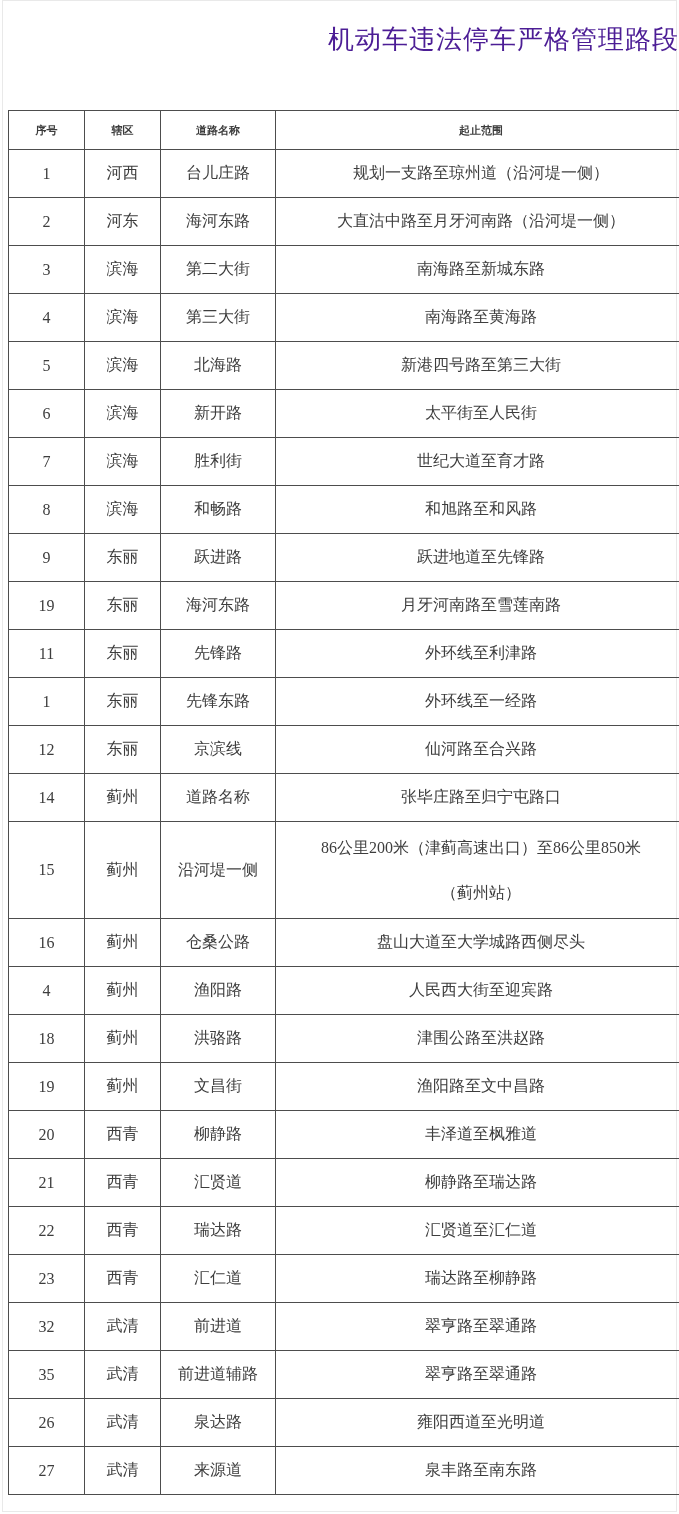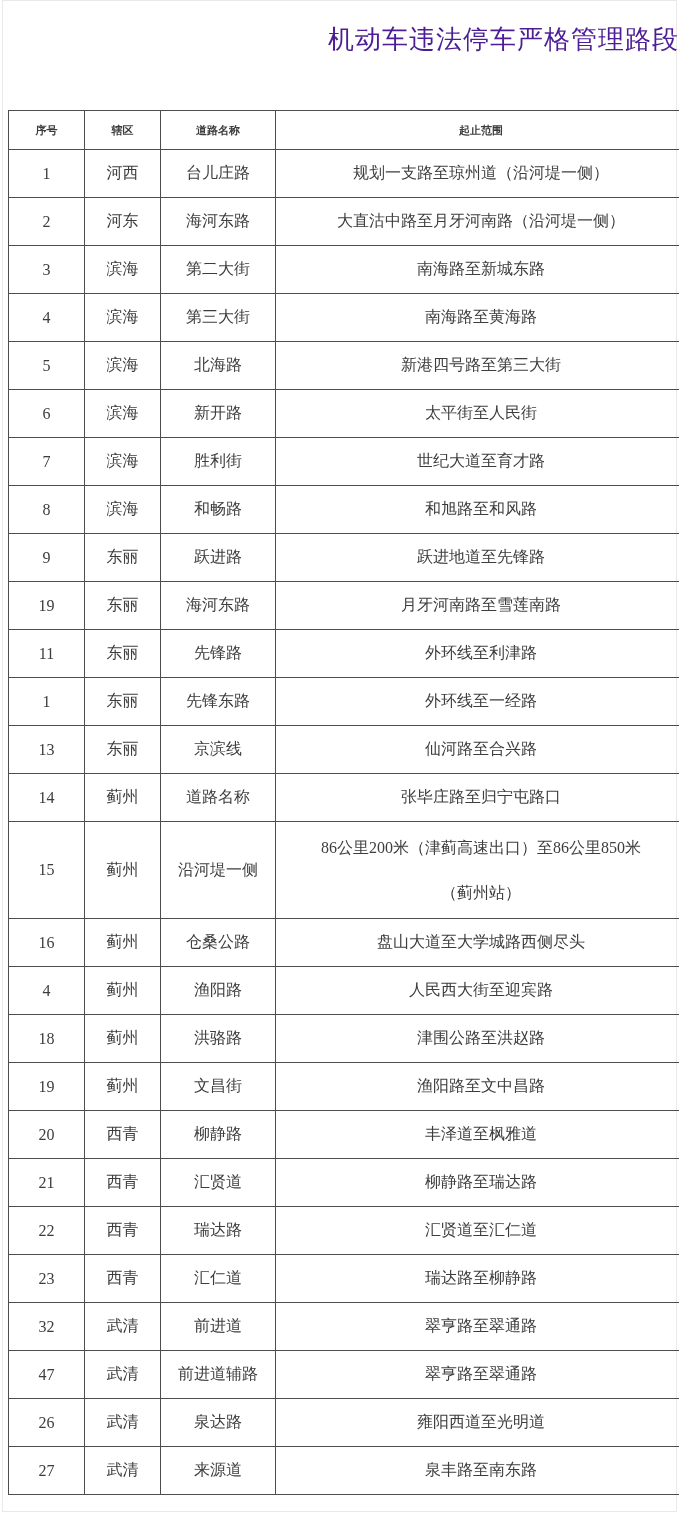--- a/index.html
+++ b/index.html
@@ -155,21 +155,21 @@
     <td class="cell-road">先锋路</td>
     <td class="cell-range col-range">外环线至利津路</td>
   </tr>
       <tr>
     <td class="cell-no">1</td>
     <td class="cell-district">东丽</td>
     <td class="cell-road">先锋东路</td>
     <td class="cell-range col-range">外环线至一经路</td>
   </tr>
       <tr>
-    <td class="cell-no">13</td>
+    <td class="cell-no">12</td>
     <td class="cell-district">东丽</td>
     <td class="cell-road">京滨线</td>
     <td class="cell-range col-range">仙河路至合兴路</td>
   </tr>
       <tr>
     <td class="cell-no">14</td>
     <td class="cell-district">蓟州</td>
     <td class="cell-road">道路名称</td>
     <td class="cell-range col-range">张毕庄路至归宁屯路口</td>
   </tr>
@@ -228,21 +228,21 @@
     <td class="cell-road">汇仁道</td>
     <td class="cell-range col-range">瑞达路至柳静路</td>
   </tr>
       <tr>
     <td class="cell-no">32</td>
     <td class="cell-district">武清</td>
     <td class="cell-road">前进道</td>
     <td class="cell-range col-range">翠亨路至翠通路</td>
   </tr>
       <tr>
-    <td class="cell-no">47</td>
+    <td class="cell-no">35</td>
     <td class="cell-district">武清</td>
     <td class="cell-road">前进道辅路</td>
     <td class="cell-range col-range">翠亨路至翠通路</td>
   </tr>
       <tr>
     <td class="cell-no">26</td>
     <td class="cell-district">武清</td>
     <td class="cell-road">泉达路</td>
     <td class="cell-range col-range">雍阳西道至光明道</td>
   </tr>

